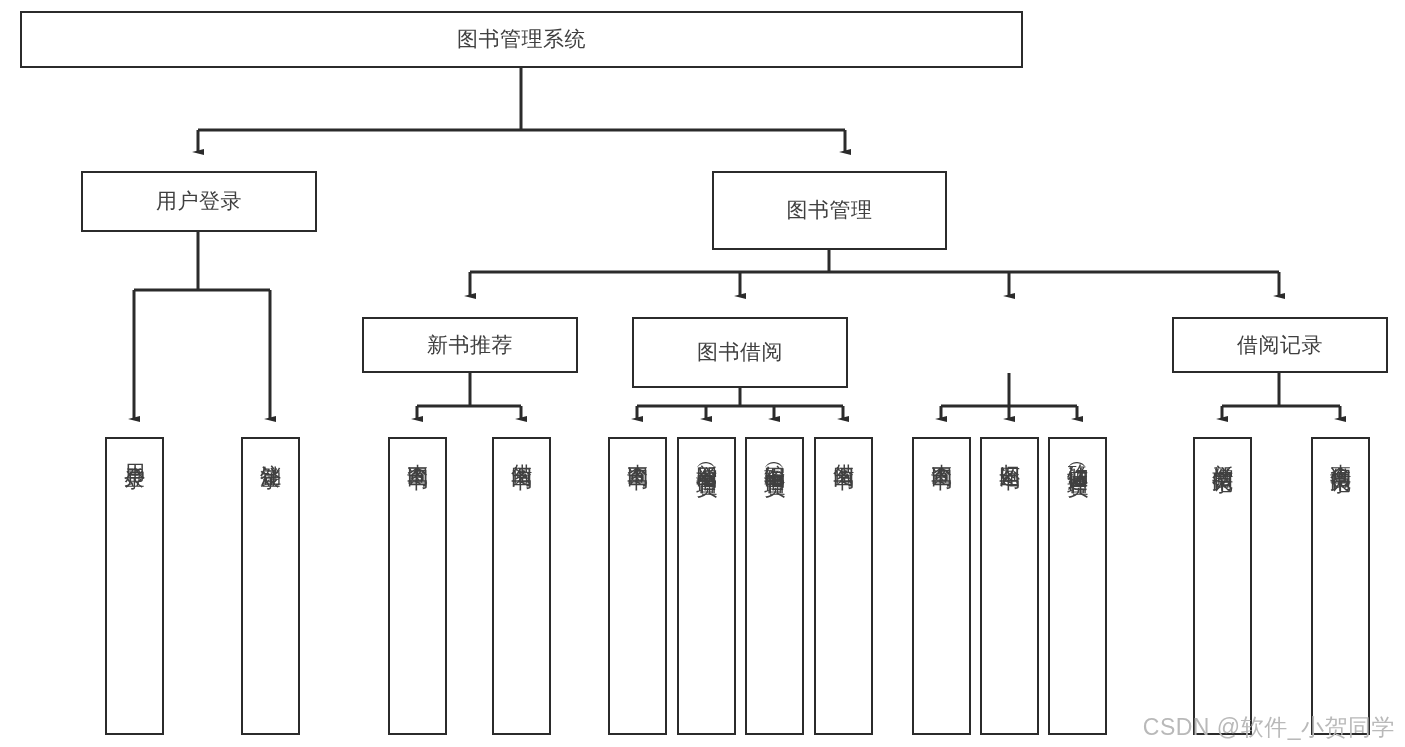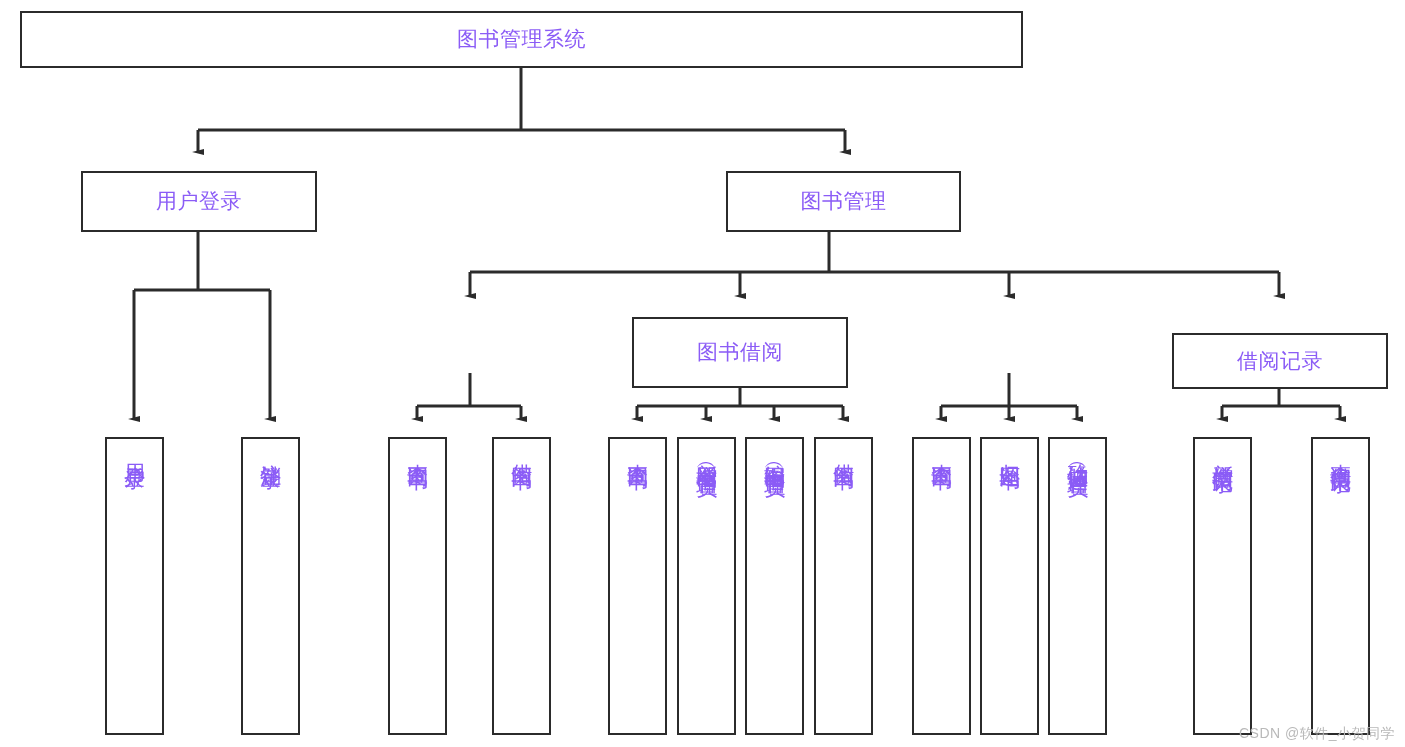--- a/index.html
+++ b/index.html
@@ -25,21 +25,21 @@
     height: 747px;
   }
   .node {
     position: absolute;
     box-sizing: border-box;
     background: #ffffff;
     border: 2px solid #2b2b2b;
     display: flex;
     align-items: center;
     justify-content: center;
-    color: #8b5cf6;
+    color: #404040;
   }
   .node .label {
     display: block;
     text-align: center;
     line-height: 1.18;
     letter-spacing: 0.5px;
   }
   .node.horiz .label {
     font-size: 21px;
   }
@@ -53,21 +53,21 @@
     text-orientation: upright;
     font-size: 21px;
     line-height: 1.06;
     letter-spacing: 2px;
     white-space: nowrap;
   }
   #watermark {
     position: absolute;
     right: 10px;
     bottom: 4px;
-    font-size: 14px;
+    font-size: 23px;
     color: #b9b9b9;
     letter-spacing: 0.5px;
     white-space: nowrap;
     pointer-events: none;
   }
 </style>
 </head>
 <body>
 
 <div id="diagram-root">
@@ -123,28 +123,31 @@
     </g>
   </svg>
 
   <div class="node horiz" style="left:20px; top:11px; width:1003px; height:57px;">
     <span class="label">图书管理系统</span>
   </div>
 
   <div class="node horiz" style="left:81px; top:171px; width:236px; height:61px;">
     <span class="label">用户登录</span>
   </div>
-  <div class="node horiz" style="left:712px; top:171px; width:235px; height:61px;margin-left:14px;">
+  <div class="node horiz" style="left:712px; top:171px; width:235px; height:79px;">
     <span class="label">图书管理</span>
   </div>
 
+  <div class="node horiz" style="left:362px; top:317px; width:216px; height:56px;">
+    <span class="label">新书推荐</span>
+  </div>
   <div class="node horiz" style="left:632px; top:317px; width:216px; height:71px;">
     <span class="label">图书借阅</span>
   </div>
-  <div class="node horiz" style="left:1172px; top:317px; width:216px; height:56px;margin-top:16px;">
+  <div class="node horiz" style="left:1172px; top:317px; width:216px; height:56px;">
     <span class="label">借阅记录</span>
   </div>
 
   <div class="node vert" style="left:105px; top:437px; width:59px; height:298px;">
     <span class="label">用户登录</span>
   </div>
   <div class="node vert" style="left:241px; top:437px; width:59px; height:298px;">
     <span class="label">注销登录</span>
   </div>
 

